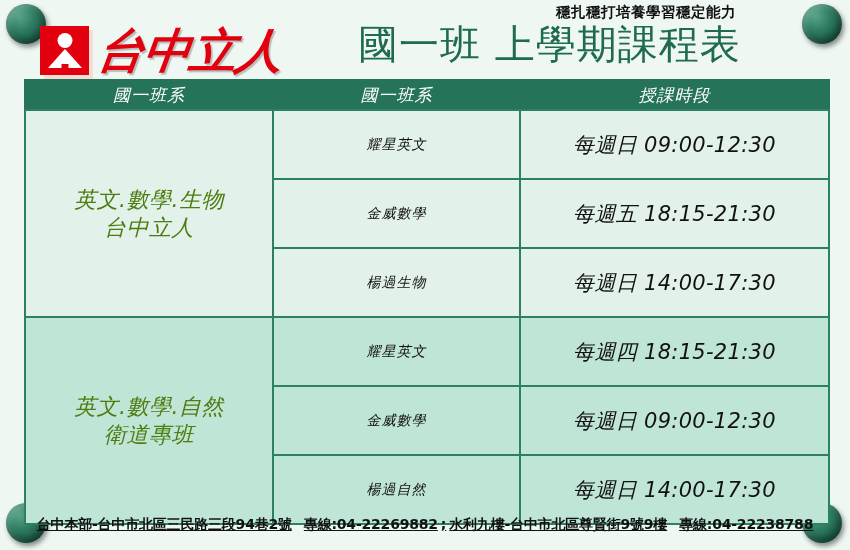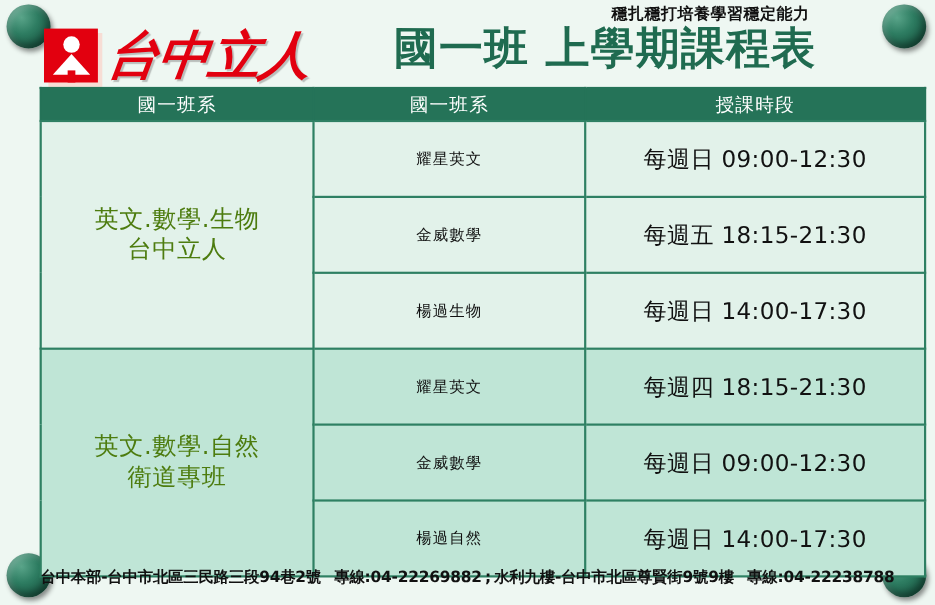--- a/index.html
+++ b/index.html
@@ -46,28 +46,28 @@
     letter-spacing:-1px;line-height:1;
     text-shadow:2px 2px 1px rgba(120,120,120,.45);
     transform:skewX(-7deg);
   }
   .subtitle{
     position:absolute;left:556px;top:3px;width:250px;text-align:left;
     font-size:14.5px;font-weight:bold;color:#111;letter-spacing:.5px;
   }
   .maintitle{
     position:absolute;left:358px;top:24px;width:450px;text-align:left;
-    font-size:40px;font-weight:bold;color:#1f6b50;letter-spacing:1px;
+    font-size:40px;font-weight:normal;color:#1f6b50;letter-spacing:1px;
     line-height:1;white-space:nowrap;
   }
 
   
   .table{
-    position:absolute;left:36px;top:79px;width:798px;
-    border-collapse:collapse;table-layout:fixed;
+    position:absolute;left:24px;top:79px;width:798px;
+    border-collapse:collapse;table-layout:fixed;font-style:italic;
   }
   .table td,.table th{
     border:2px solid #2e8063;padding:0;text-align:center;vertical-align:middle;
   }
   .thead th{
     background:#257358;color:#ffffff;font-size:17px;font-weight:normal;
     height:28px;border-color:#257358;border-bottom-color:#2e8063;
     letter-spacing:1px;
   }
   .thead th.c1{border-right:2px solid #257358;}
@@ -80,20 +80,21 @@
   .teacher{font-size:14px;color:#111;letter-spacing:1px;}
   .slot{font-size:21px;color:#111;letter-spacing:.3px;white-space:nowrap;}
   .rowA td{background:#e2f2ea;height:67px;}
   .rowB td{background:#bfe5d6;height:67px;}
 
   
   .footer{
     position:absolute;left:0;top:516px;width:850px;text-align:center;
     font-size:14px;font-weight:bold;color:#111;letter-spacing:-.2px;
     white-space:nowrap;
+    text-decoration:underline;
   }
   .footer .sep{padding:0 3px;}
   .footer .gap{display:inline-block;width:12px;}
 </style>
 </head>
 <body>
 
 <div class="ball tl"></div>
 <div class="ball tr"></div>
 <div class="ball bl"></div>

